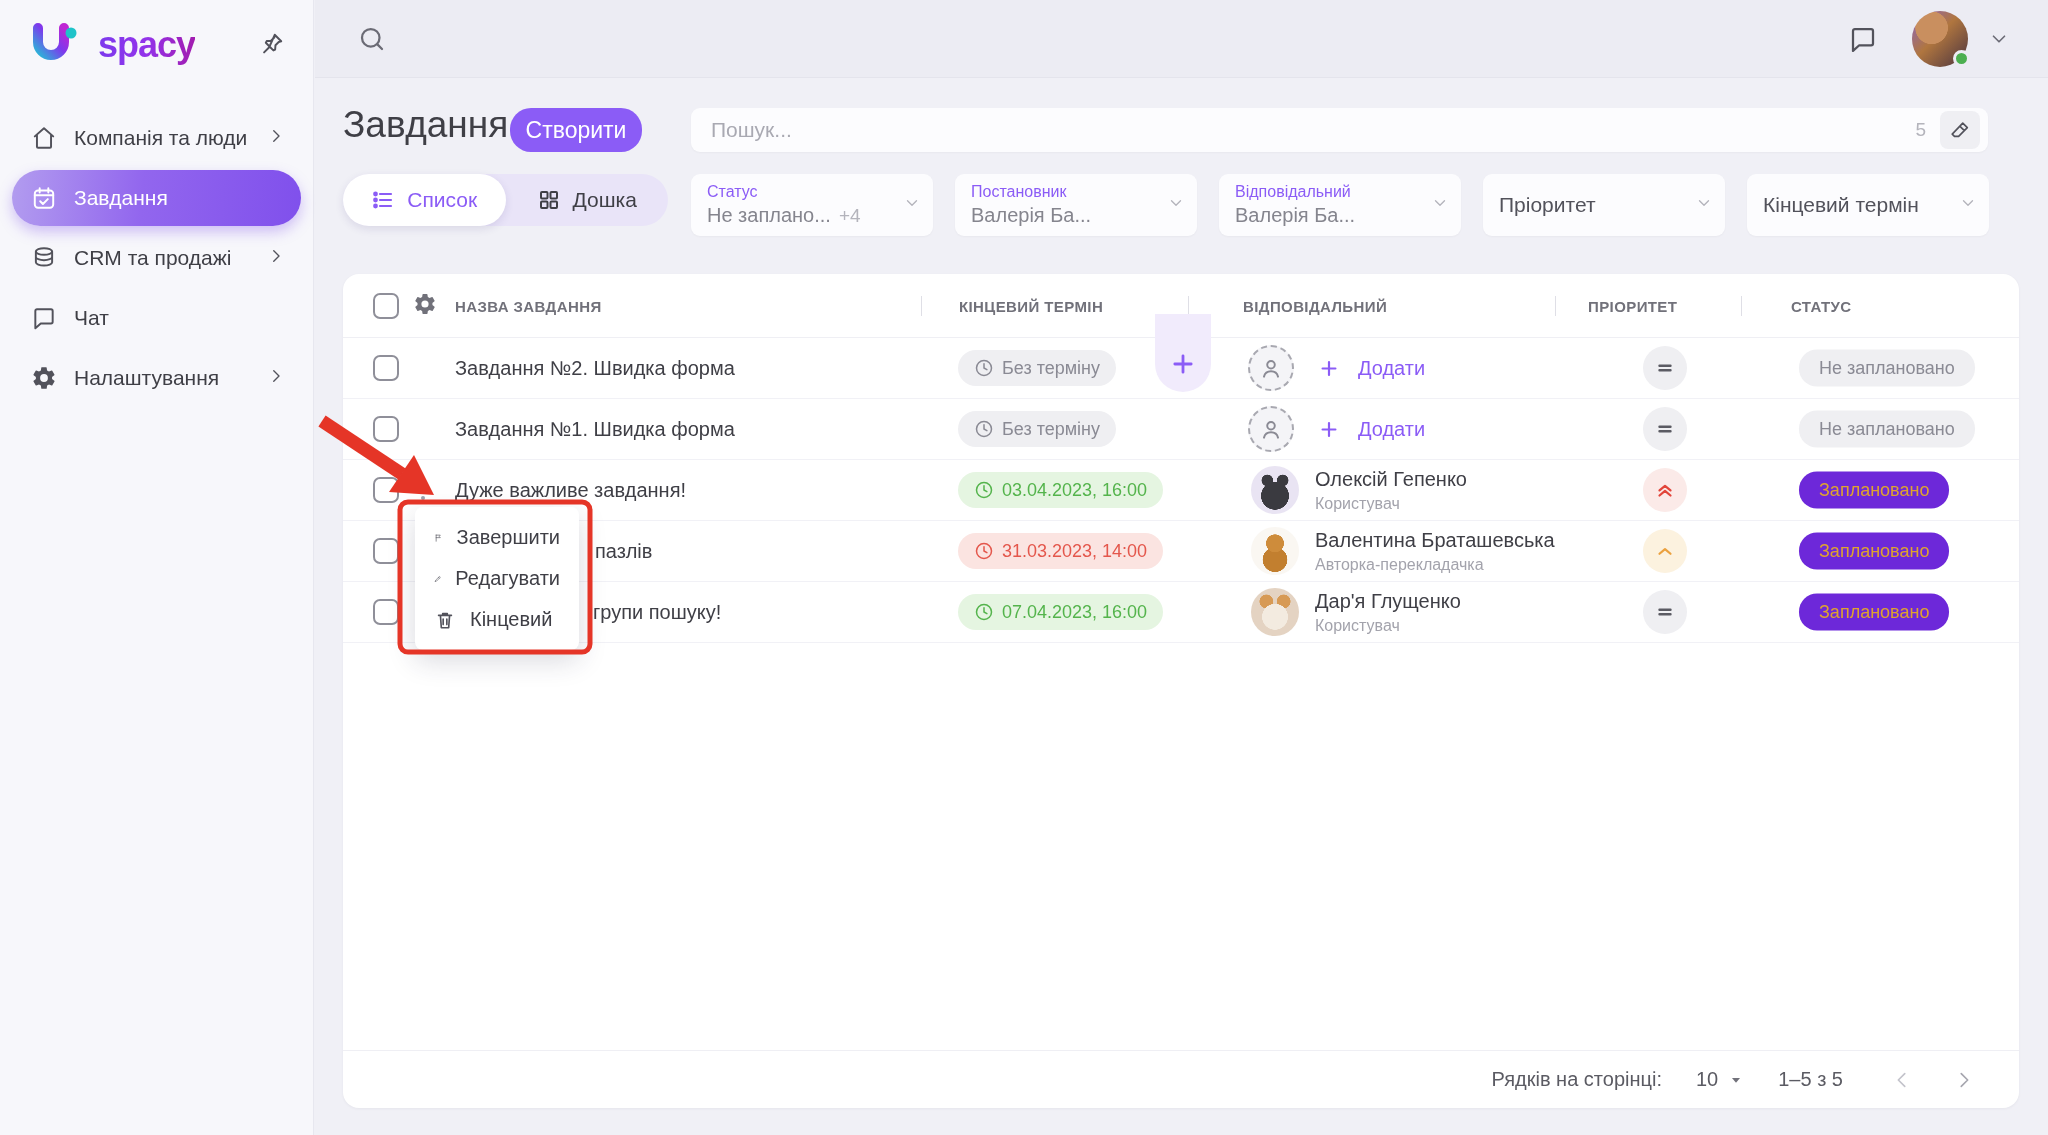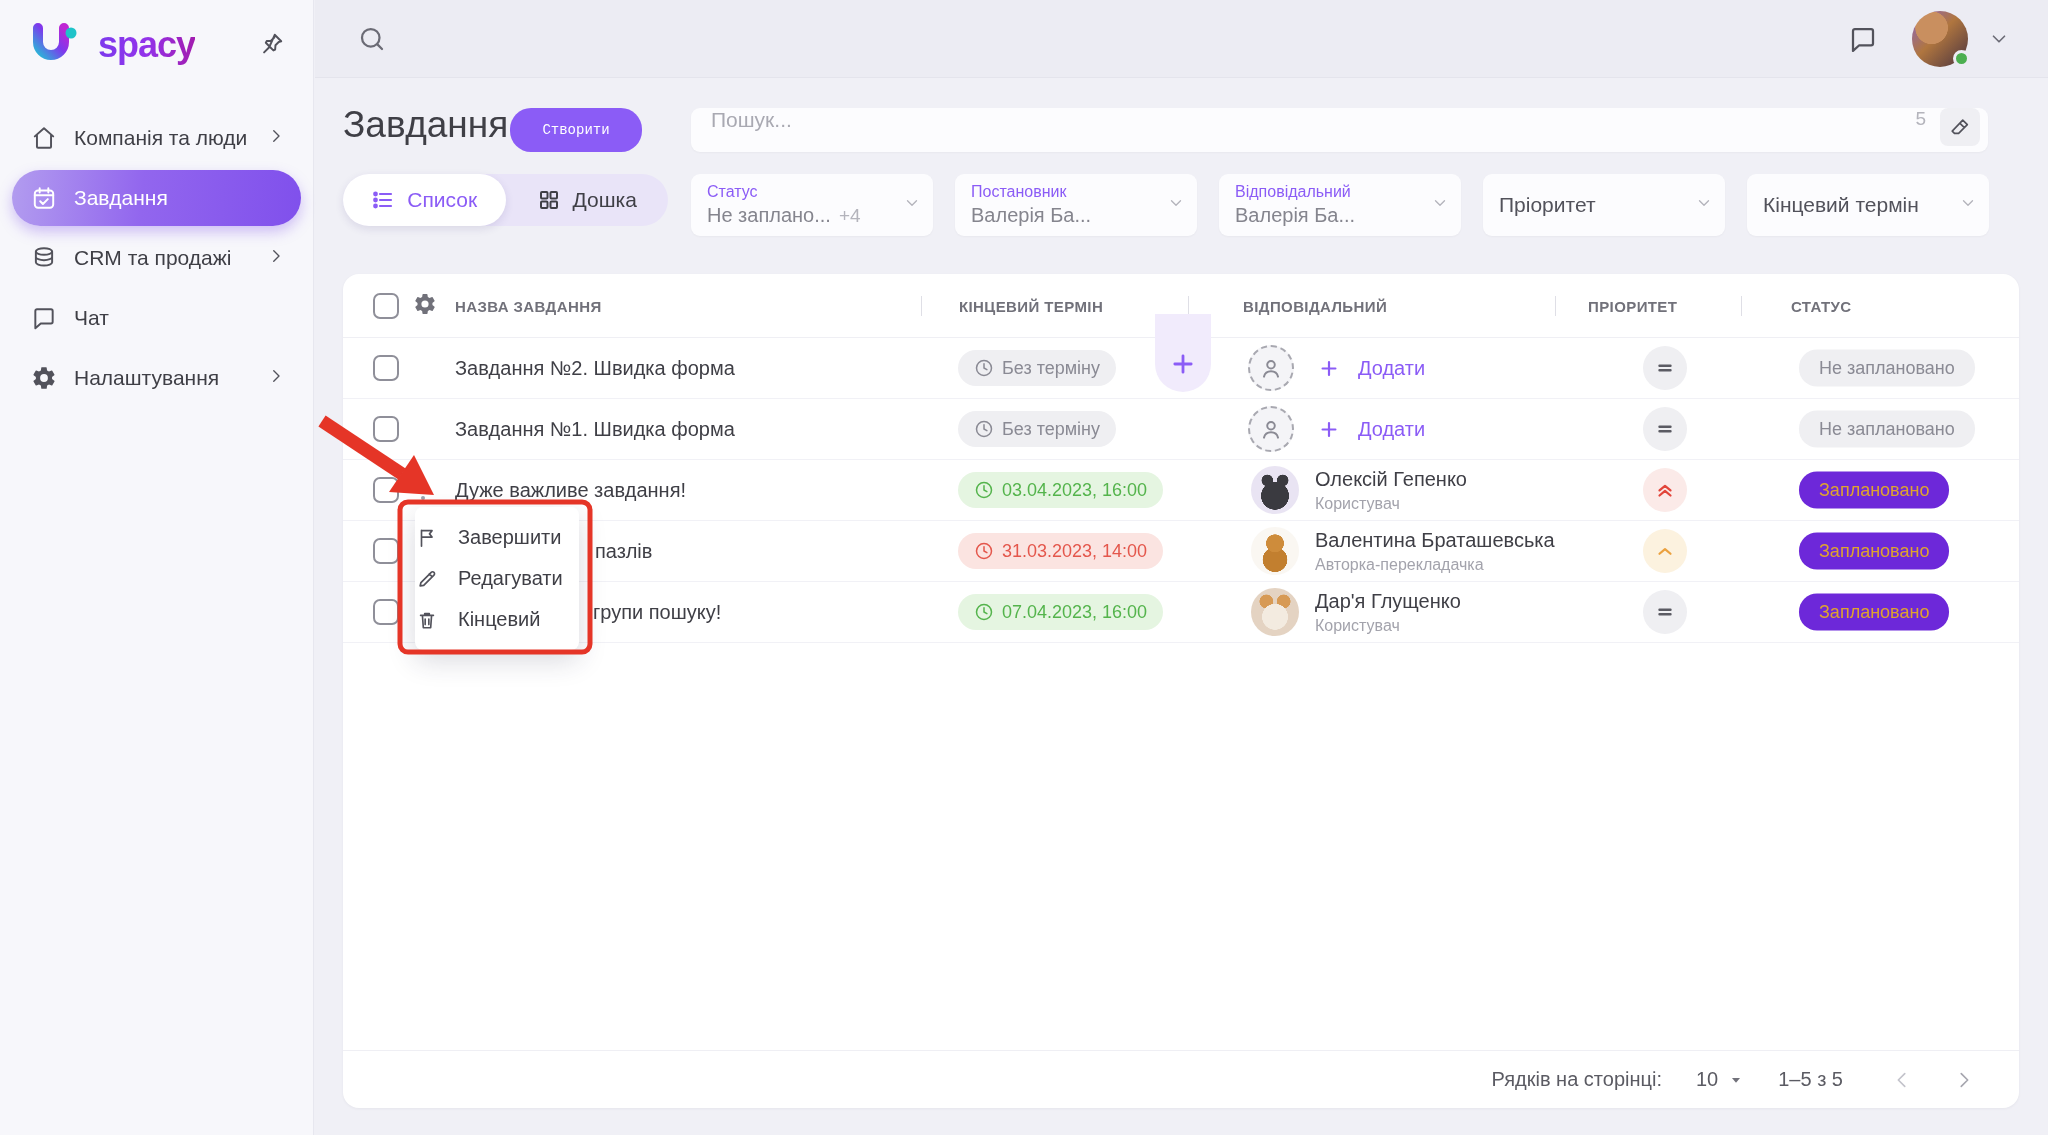--- a/index.html
+++ b/index.html
@@ -29,22 +29,22 @@
   .avatar-wrap { position:relative; width:56px; height:56px; margin-left:34px; cursor:pointer; }
   .avatar { width:56px; height:56px; border-radius:50%; background:
       radial-gradient(circle at 35% 30%, #C98F5F 0 30%, transparent 31%),
       linear-gradient(135deg,#8A63C8 0%, #B0763F 45%, #4A3340 100%); }
   .status-dot { position:absolute; right:-2px; bottom:0; width:17px; height:17px; border-radius:50%; background:#4CAF50; border:3px solid #ECECF3; }
   .user-chev { margin-left:20px; }
 
   
   .content { position:absolute; left:315px; top:78px; width:1733px; height:1057px; }
   .page-title { position:absolute; left:28px; top:26px; font-size:37px; font-weight:500; color:#3F3F46; }
-  .create-btn { position:absolute; left:195px; top:30px; width:132px; height:44px; background:#8B5CF6; color:#fff; border:none; border-radius:21px; font-size:14px; font-family:Liberation Mono, monospace; cursor:pointer; }
-  .search-box { position:absolute; left:376px; top:30px; width:1297px; height:44px; background:#FCFCFE; border-radius:9px; display:flex; align-items:flex-start; padding:0 8px 0 20px; box-shadow:0 1px 2px rgba(40,40,60,.04); }
+  .create-btn { position:absolute; left:195px; top:30px; width:132px; height:44px; background:#8B5CF6; color:#fff; border:none; border-radius:21px; font-size:23px; font-family:Liberation Sans, sans-serif; cursor:pointer; }
+  .search-box { position:absolute; left:376px; top:30px; width:1297px; height:44px; background:#FCFCFE; border-radius:9px; display:flex; align-items:center; padding:0 8px 0 20px; box-shadow:0 1px 2px rgba(40,40,60,.04); }
   .search-box input { flex:1; border:none; outline:none; background:transparent; font-size:21px; font-family:inherit; color:#3F3F46; }
   .search-box input::placeholder { color:#A9A9B2; }
   .search-count { font-size:19px; color:#B4B4BC; margin-right:14px; }
   .eraser-btn { width:40px; height:38px; border:none; border-radius:8px; background:#EFEFF3; cursor:pointer; display:flex; align-items:center; justify-content:center; }
 
   .view-toggle { position:absolute; left:28px; top:96px; width:325px; height:52px; background:#E9E4F8; border-radius:28px; display:flex; }
   .toggle-opt { flex:1; display:flex; align-items:center; justify-content:center; gap:12px; font-size:21px; border-radius:28px; cursor:pointer; color:#3F3F46; }
   .toggle-opt.active { background:#FFFFFF; color:#8B5CF6; box-shadow:0 3px 8px rgba(60,40,120,.12); }
 
   .filters { position:absolute; left:376px; top:96px; display:flex; gap:22px; }
@@ -88,21 +88,21 @@
   .kebab { position:absolute; left:74px; top:50%; transform:translateY(-50%); display:flex; flex-direction:column; gap:4px; cursor:pointer; padding:4px; }
   .kebab i { width:4px; height:4px; border-radius:50%; background:#9CA3AF; }
   .quick-add { position:absolute; left:812px; top:40px; width:56px; height:78px; background:#F1EBFC; border-radius:0 0 28px 28px; display:flex; align-items:flex-end; justify-content:center; padding-bottom:14px; cursor:pointer; }
 
   .pagination { position:absolute; left:0; bottom:0; width:100%; height:58px; border-top:1px solid #EFEFF4; display:flex; align-items:center; justify-content:flex-end; gap:34px; padding-right:44px; font-size:20px; color:#5B5B63; }
   .rpp { display:flex; align-items:center; gap:10px; cursor:pointer; }
   .page-nav { display:flex; align-items:center; gap:40px; margin-left:14px; }
 
   
   .context-menu { position:absolute; left:415px; top:507px; width:164px; background:#FFFFFF; border-radius:8px; box-shadow:0 10px 28px rgba(40,40,70,.18); padding:10px 0; z-index:20; }
-  .cm-item { display:flex; align-items:center; gap:20px; padding:9px 1px; font-size:20px; color:#3F3F46; cursor:pointer;text-align:right; }
+  .cm-item { display:flex; align-items:center; gap:14px; padding:9px 19px; font-size:20px; color:#3F3F46; cursor:pointer;text-align:right; }
   .annotations { position:absolute; left:0; top:0; width:2048px; height:1135px; z-index:40; pointer-events:none; }
 </style>
 </head>
 <body>
 
 <div id="app">
 
   <aside class="sidebar">
     <div class="logo-row">
       <div class="logo">

